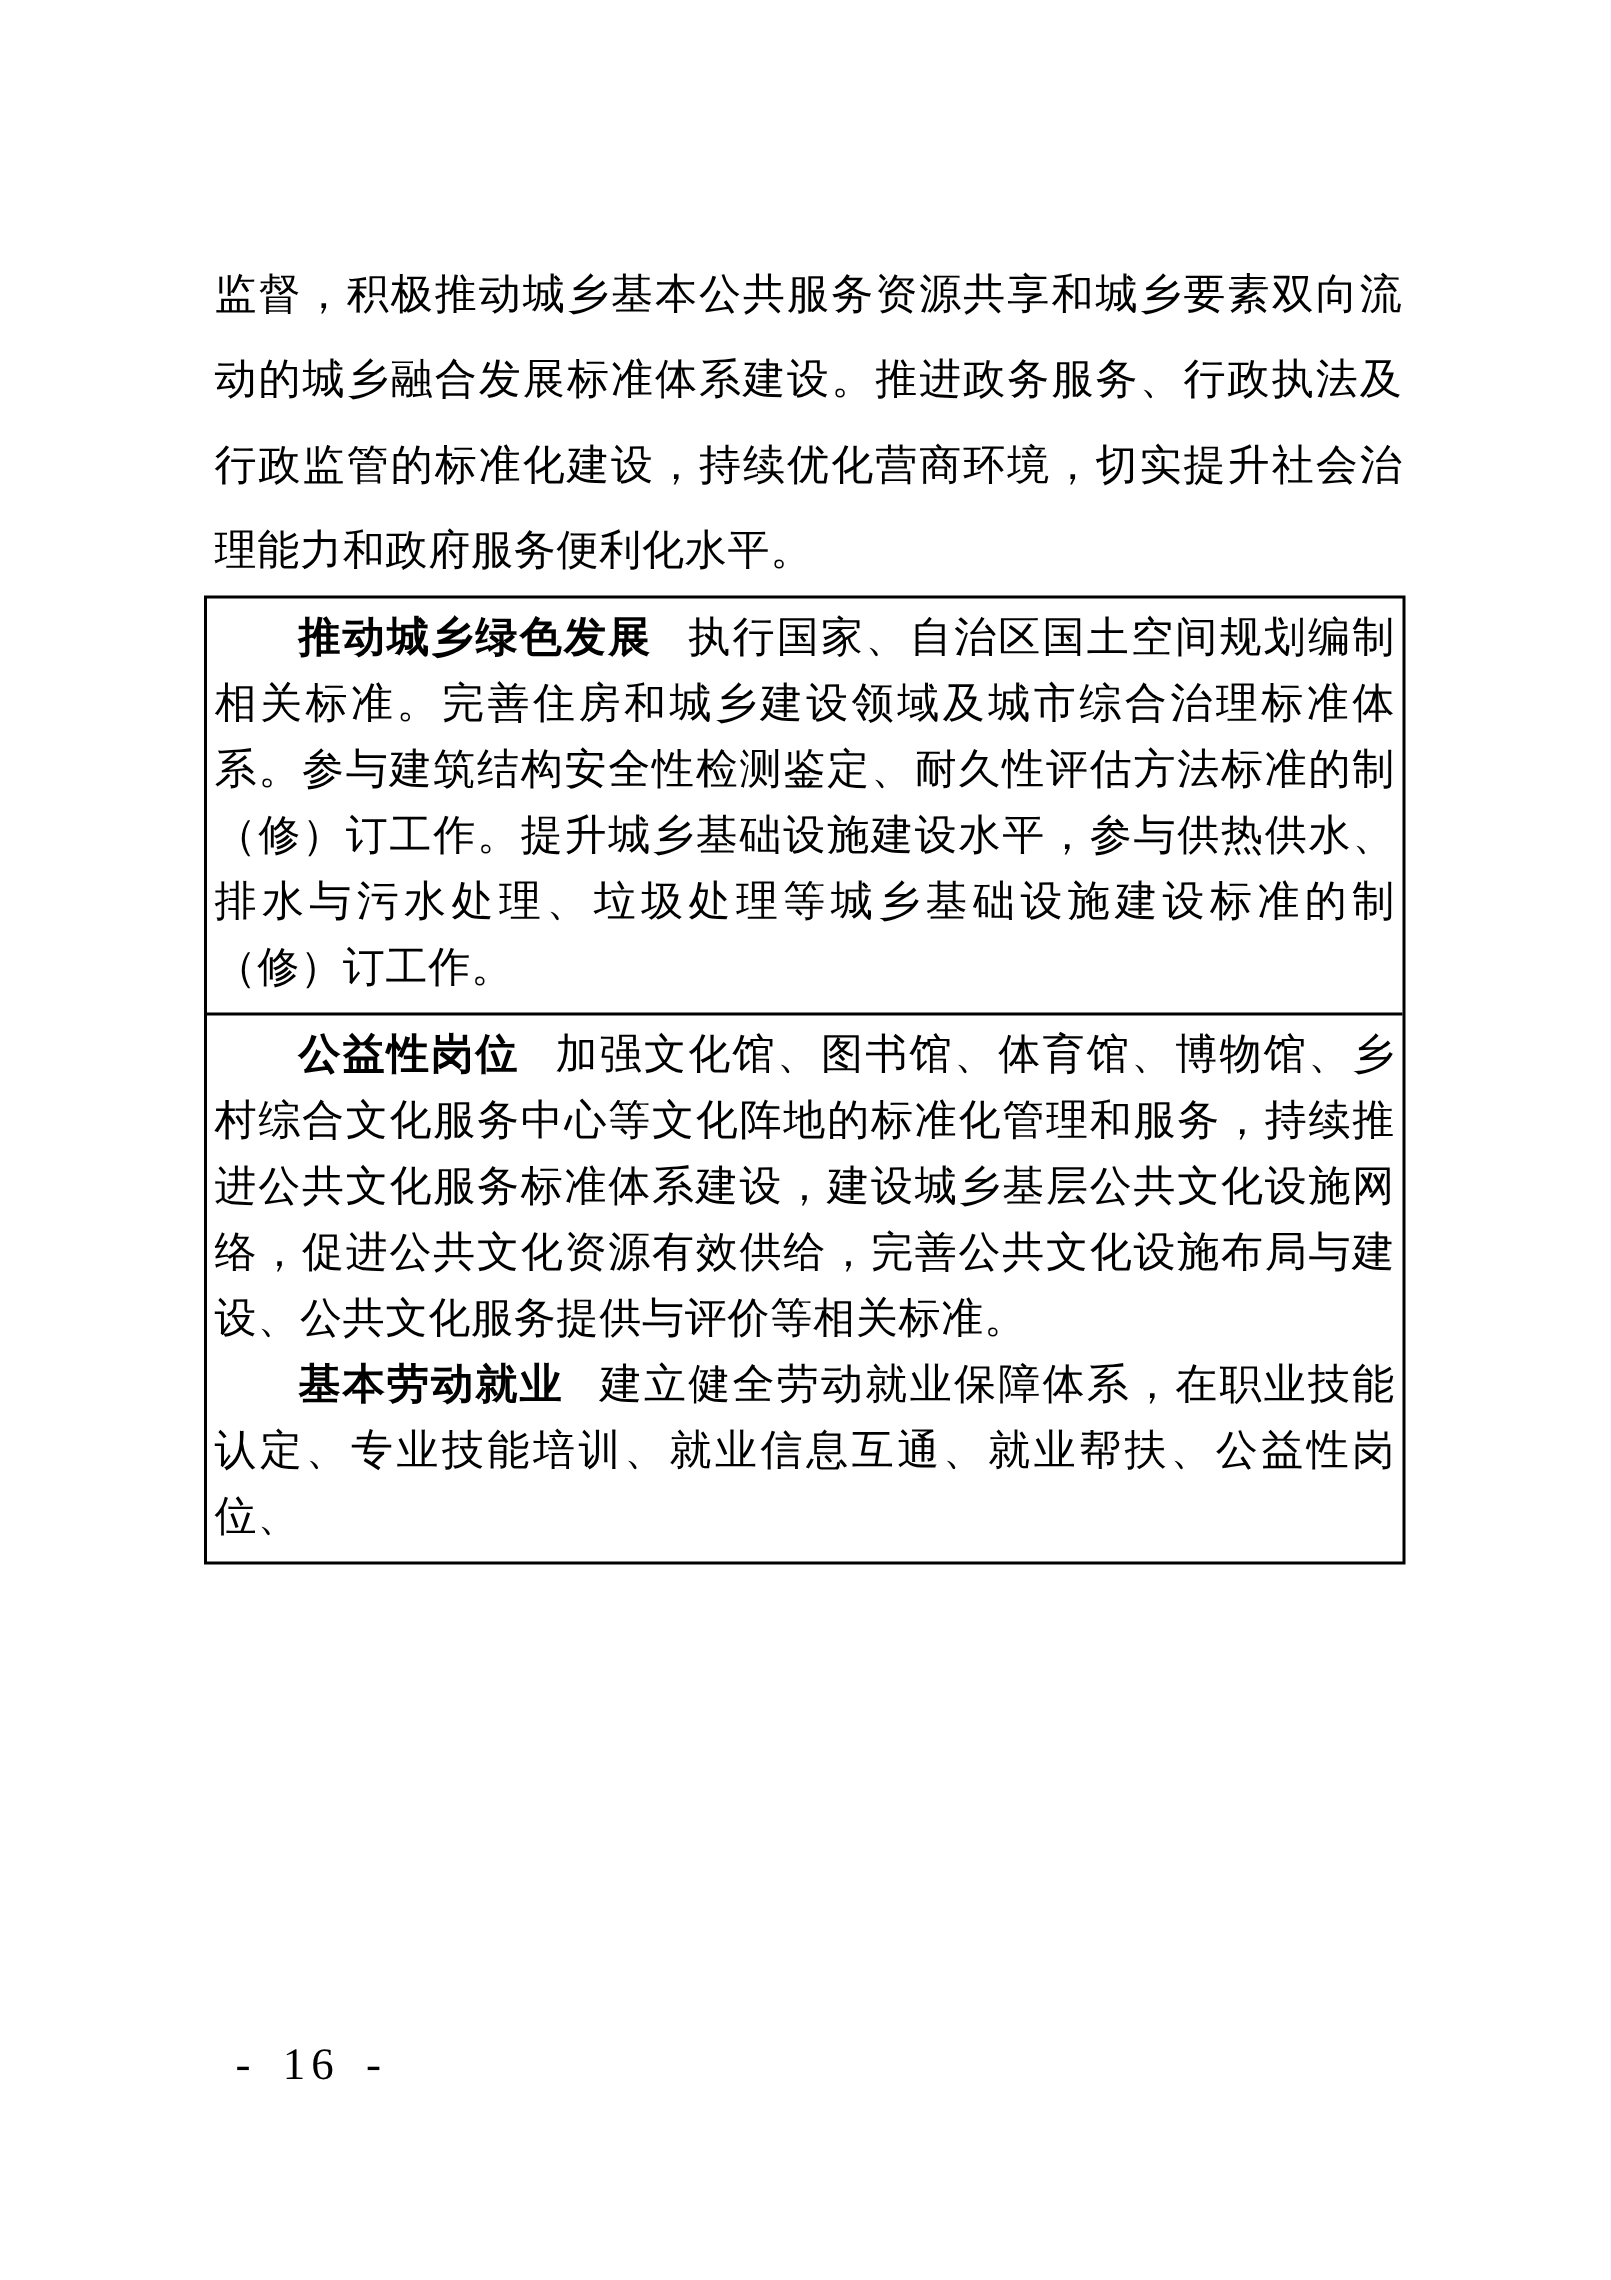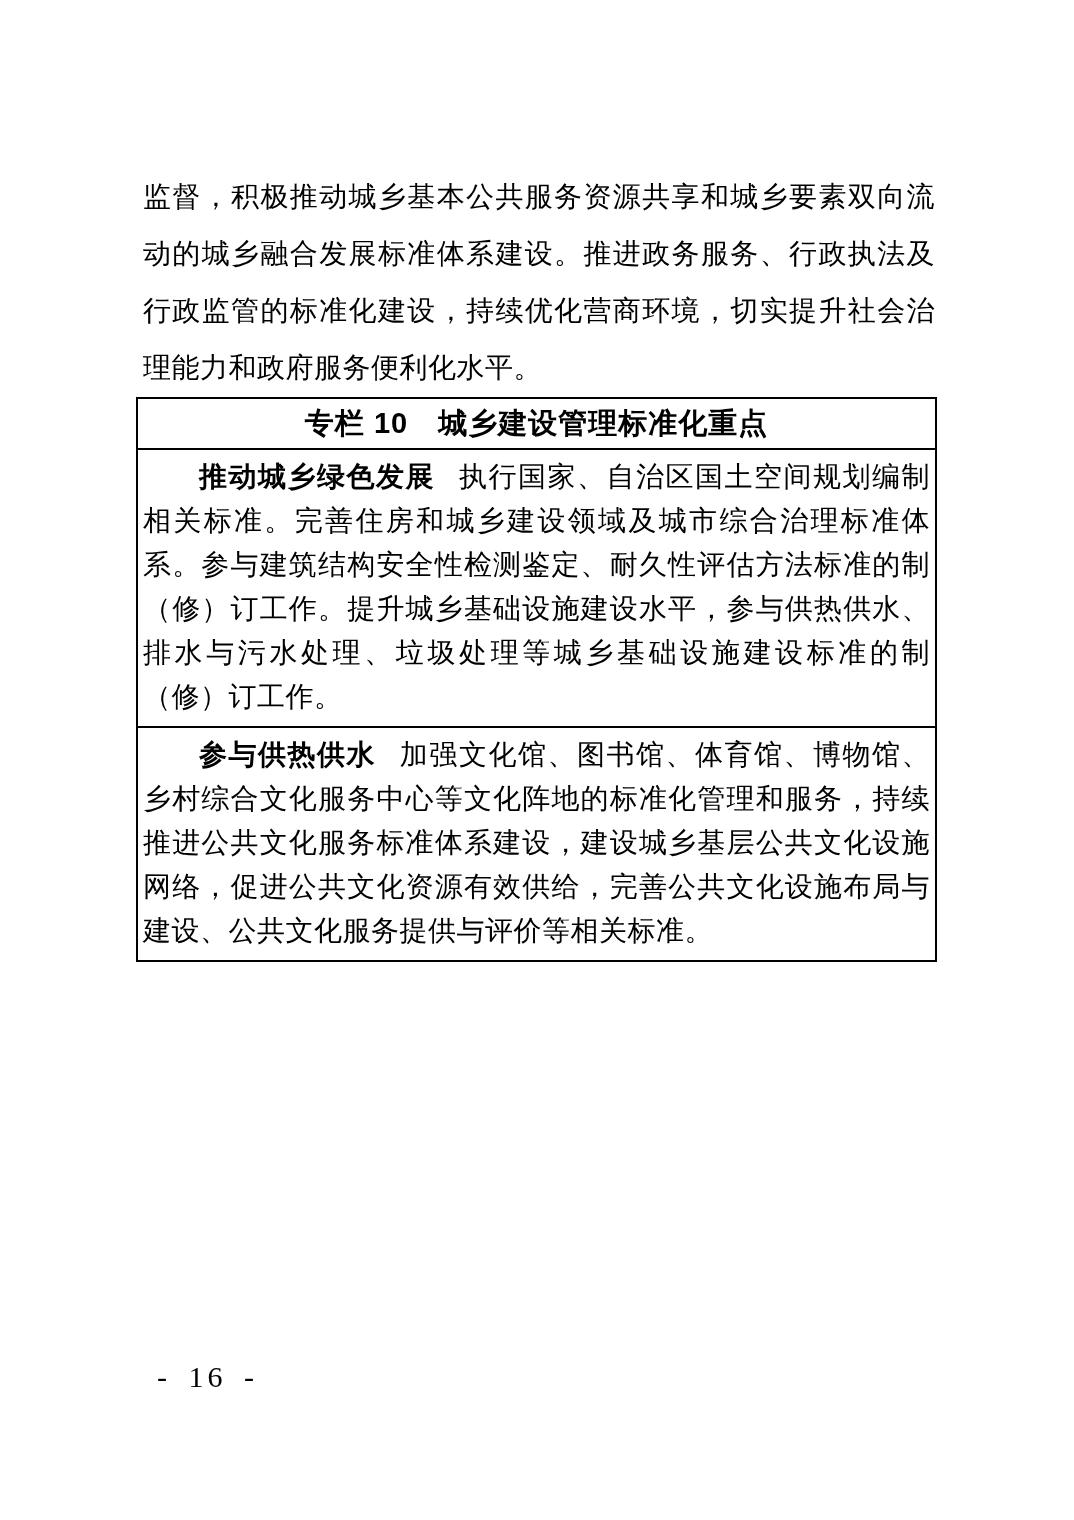--- a/index.html
+++ b/index.html
@@ -79,28 +79,28 @@
 </style>
 </head>
 <body>
 
 <div class="page">
 
   <p class="intro">监督，积极推动城乡基本公共服务资源共享和城乡要素双向流动的城乡融合发展标准体系建设。推进政务服务、行政执法及行政监管的标准化建设，持续优化营商环境，切实提升社会治理能力和政府服务便利化水平。</p>
 
   <div class="column-box">
 
-    <div class="box-header">专栏 10　城乡建设管理标准化重点</div>
 
     <div class="box-body">
       <p class="box-para"><span class="lead-term">推动城乡绿色发展</span><span>执行国家、自治区国土空间规划编制相关标准。完善住房和城乡建设领域及城市综合治理标准体系。参与建筑结构安全性检测鉴定、耐久性评估方法标准的制（修）订工作。提升城乡基础设施建设水平，参与供热供水、排水与污水处理、垃圾处理等城乡基础设施建设标准的制（修）订工作。</span></p>
     </div>
 
 
     <div class="box-body last">
-      <p class="box-para"><span class="lead-term">参与供热供水</span><span>加强文化馆、图书馆、体育馆、博物馆、乡村综合文化服务中心等文化阵地的标准化管理和服务，持续推进公共文化服务标准体系建设，建设城乡基层公共文化设施网络，促进公共文化资源有效供给，完善公共文化设施布局与建设、公共文化服务提供与评价等相关标准。</span></p>
+      <p class="box-para"><span class="lead-term">公益性岗位</span><span>加强文化馆、图书馆、体育馆、博物馆、乡村综合文化服务中心等文化阵地的标准化管理和服务，持续推进公共文化服务标准体系建设，建设城乡基层公共文化设施网络，促进公共文化资源有效供给，完善公共文化设施布局与建设、公共文化服务提供与评价等相关标准。</span></p>
+      <p class="box-para"><span class="lead-term">基本劳动就业</span><span>建立健全劳动就业保障体系，在职业技能认定、专业技能培训、就业信息互通、就业帮扶、公益性岗位、</span></p>
     </div>
 
   </div>
 
   <div class="page-number">- 16 -</div>
 
 </div>
 
 </body></html>

